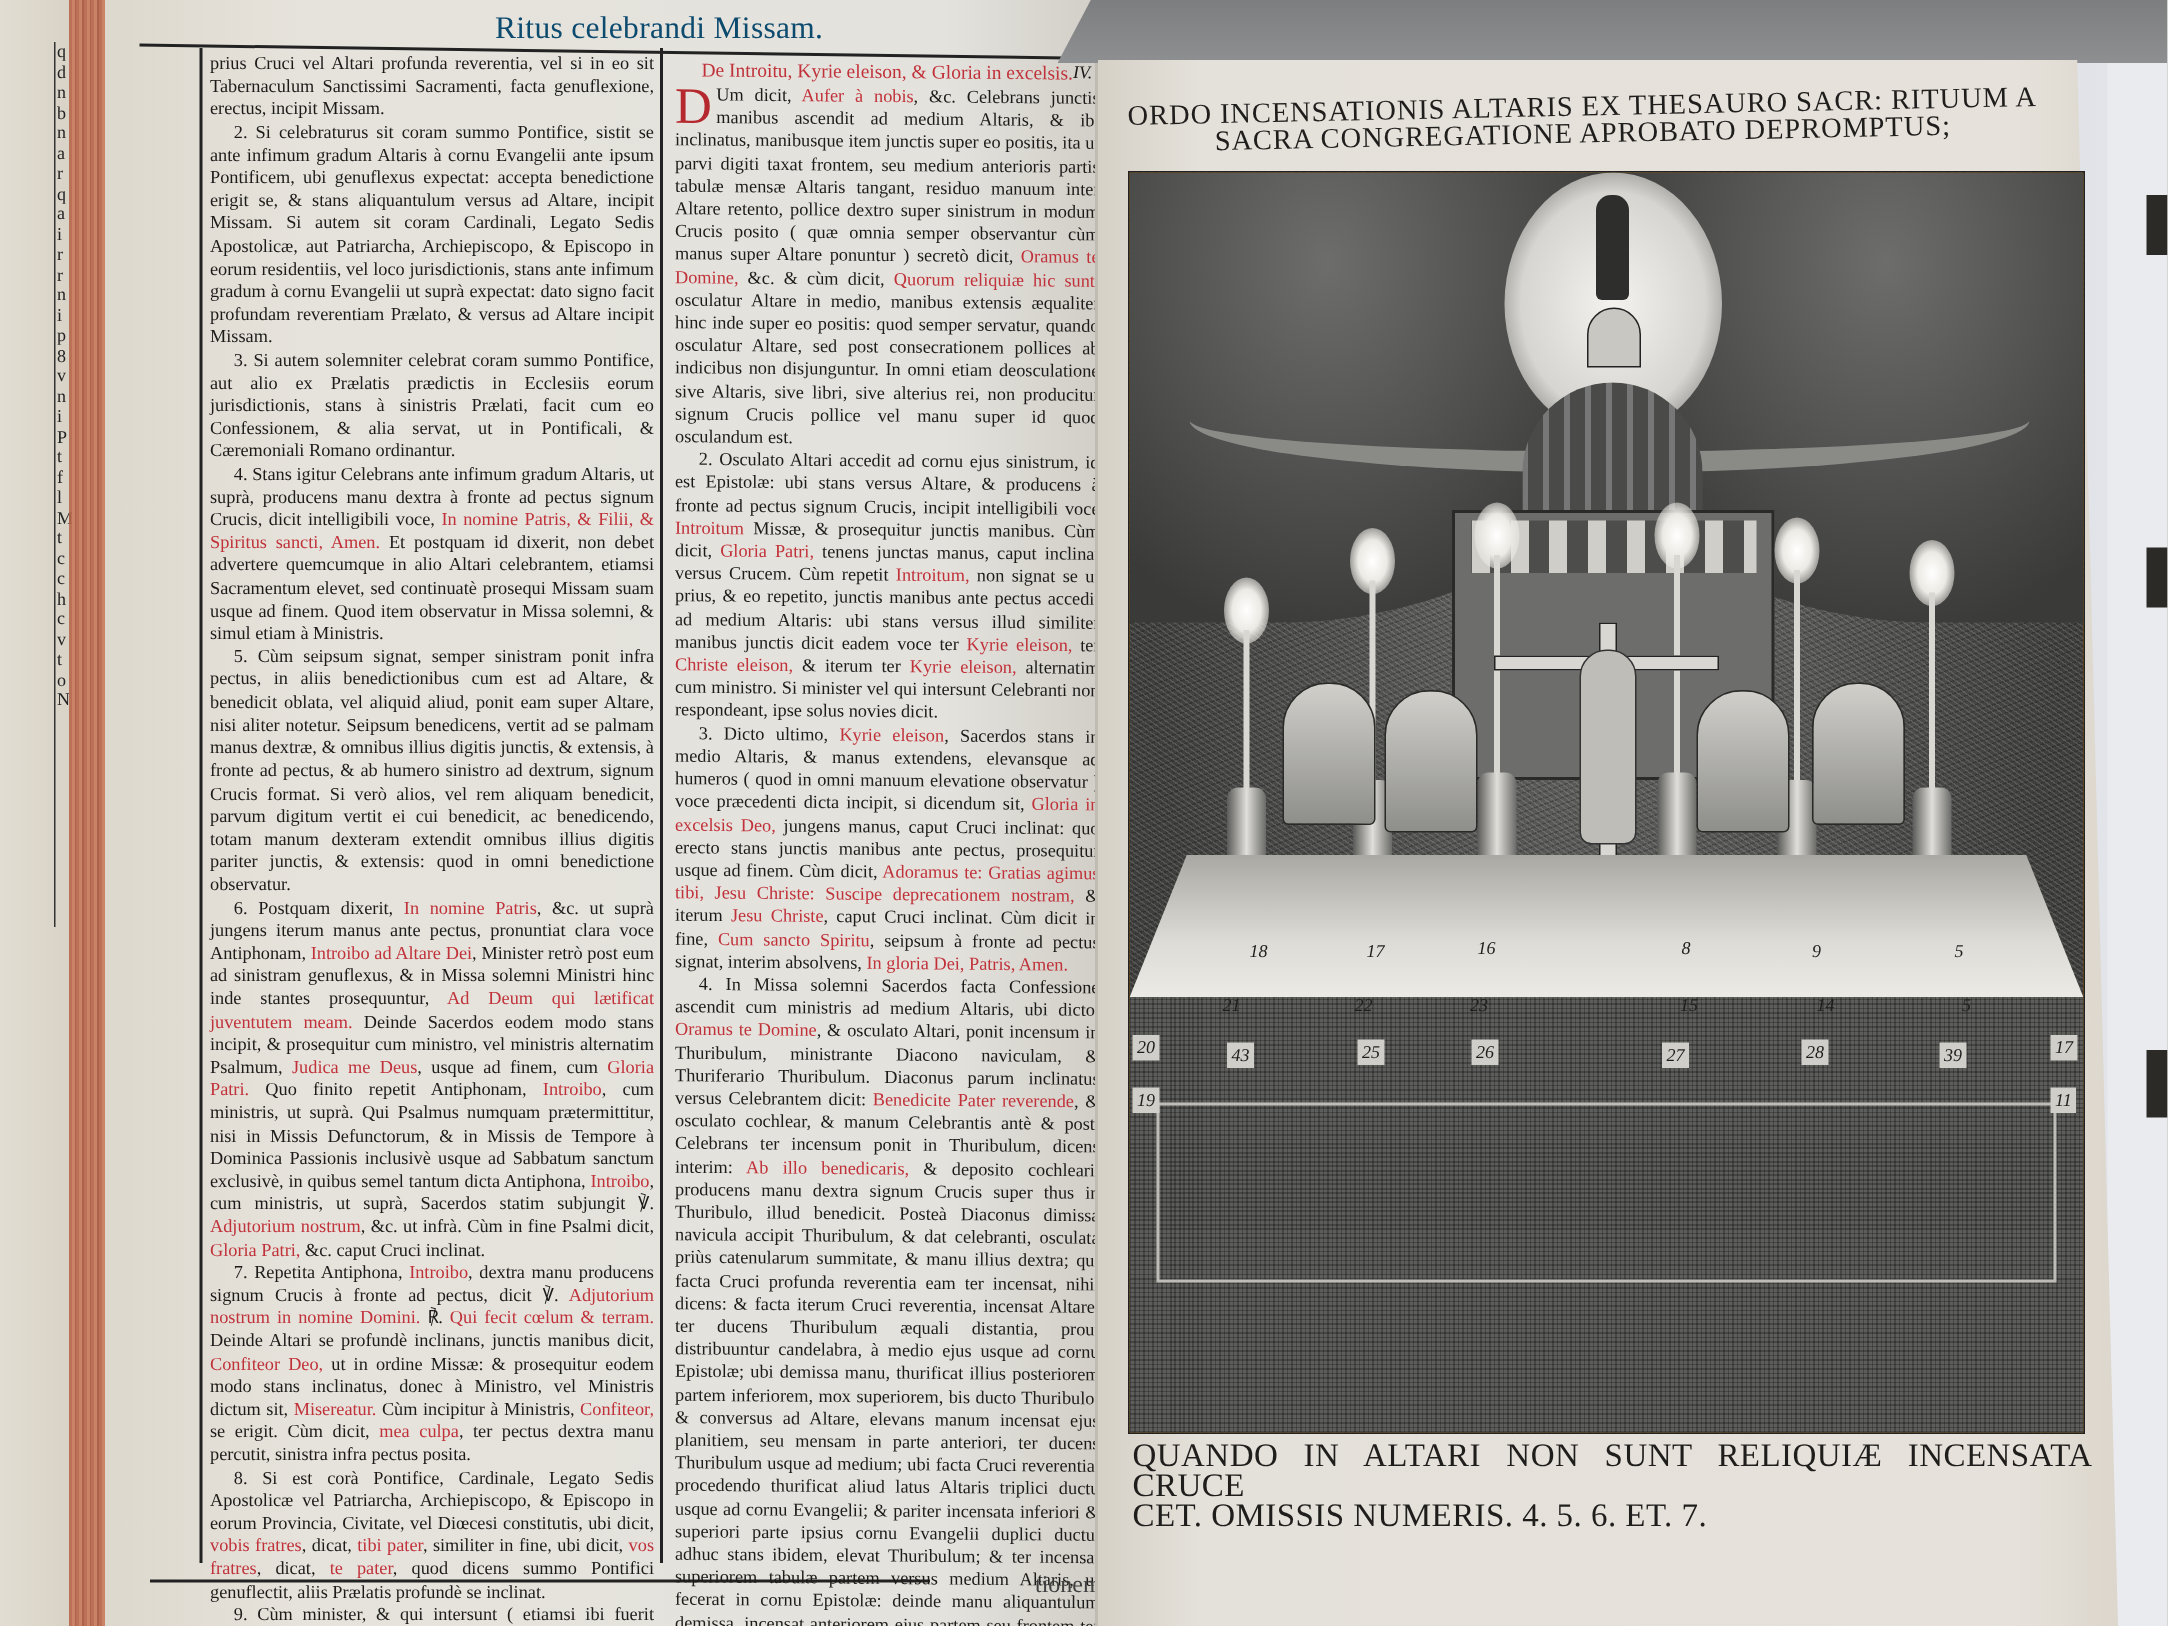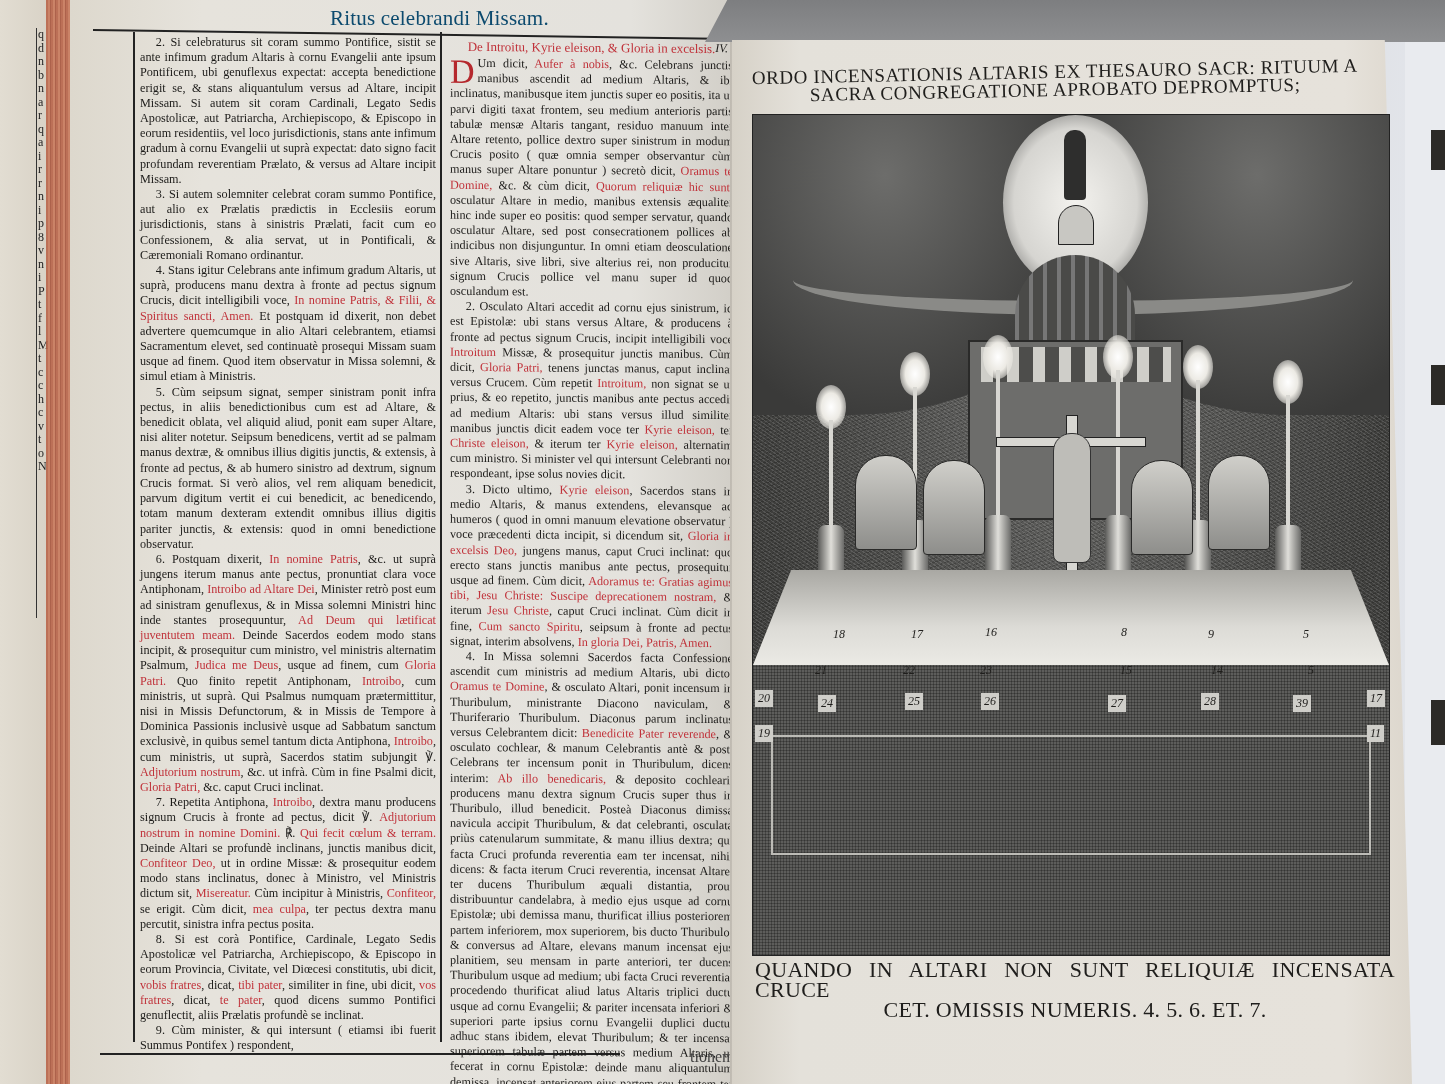--- a/index.html
+++ b/index.html
@@ -92,21 +92,21 @@
       repeating-linear-gradient(0deg, rgba(0,0,0,.25) 0 1px, transparent 1px 3px),
       repeating-linear-gradient(90deg, rgba(0,0,0,.25) 0 1px, transparent 1px 3px),
       #5d5d5b; }
   .frontal-panel { position: absolute; left: 18px; top: 70px; width: 600px; height: 120px; border: 2px solid #bdbcb7; }
 
   .num { position: absolute; font-size: 12px; font-style: italic; color: #1f1e1c; }
   .num.box { background: #cfcec9; padding: 1px 3px; font-style: italic; }
 
   .caption { position: absolute; left: 755px; top: 960px; width: 640px; font-size: 22px; line-height: 20px;
     text-transform: uppercase; color: #1f1e1c; text-align: justify; letter-spacing: .3px; }
-  .caption .l3 { display: block; text-align: center; }
+  .caption .l3 { display: block; }
   .catchword { position: absolute; left: 690px; top: 1048px; font-size: 16px; color: #404040; }
 
   .right-edge-bg { position: absolute; right: 0; top: 0; width: 40px; height: 1084px; background: #e9ebef; }
   .right-edge-dark { position: absolute; right: 0; width: 14px; background: #2c2a27; }
 </style>
 </head>
 <body>
 
 <div class="backdrop"></div>
 <div class="right-edge-bg"></div>
@@ -153,20 +153,21 @@
 <div class="page-edges"></div>
 
 <div class="left-page"></div>
 <div class="running-head">Ritus celebrandi Missam.</div>
 <div class="rule-top"></div>
 <div class="col-rule left"></div>
 <div class="col-rule mid"></div>
 <div class="rule-bottom"></div>
 
 <div class="col one" id="col1">
+    <p class="noindent"><span>prius Cruci vel Altari profunda reverentia, vel si in eo sit Tabernaculum Sanctissimi Sacramenti, facta genuflexione, erectus, incipit Missam.</span></p>
     <p><span>2. Si celebraturus sit coram summo Pontifice, sistit se ante infimum gradum Altaris à cornu Evangelii ante ipsum Pontificem, ubi genuflexus expectat: accepta benedictione erigit se, &amp; stans aliquantulum versus ad Altare, incipit Missam. Si autem sit coram Cardinali, Legato Sedis Apostolicæ, aut Patriarcha, Archiepiscopo, &amp; Episcopo in eorum residentiis, vel loco jurisdictionis, stans ante infimum gradum à cornu Evangelii ut suprà expectat: dato signo facit profundam reverentiam Prælato, &amp; versus ad Altare incipit Missam.</span></p>
     <p><span>3. Si autem solemniter celebrat coram summo Pontifice, aut alio ex Prælatis prædictis in Ecclesiis eorum jurisdictionis, stans à sinistris Prælati, facit cum eo Confessionem, &amp; alia servat, ut in Pontificali, &amp; Cæremoniali Romano ordinantur.</span></p>
     <p><span>4. Stans igitur Celebrans ante infimum gradum Altaris, ut suprà, producens manu dextra à fronte ad pectus signum Crucis, dicit intelligibili voce, </span><span class="red">In nomine Patris, &amp; Filii, &amp; Spiritus sancti, Amen.</span><span> Et postquam id dixerit, non debet advertere quemcumque in alio Altari celebrantem, etiamsi Sacramentum elevet, sed continuatè prosequi Missam suam usque ad finem. Quod item observatur in Missa solemni, &amp; simul etiam à Ministris.</span></p>
     <p><span>5. Cùm seipsum signat, semper sinistram ponit infra pectus, in aliis benedictionibus cum est ad Altare, &amp; benedicit oblata, vel aliquid aliud, ponit eam super Altare, nisi aliter notetur. Seipsum benedicens, vertit ad se palmam manus dextræ, &amp; omnibus illius digitis junctis, &amp; extensis, à fronte ad pectus, &amp; ab humero sinistro ad dextrum, signum Crucis format. Si verò alios, vel rem aliquam benedicit, parvum digitum vertit ei cui benedicit, ac benedicendo, totam manum dexteram extendit omnibus illius digitis pariter junctis, &amp; extensis: quod in omni benedictione observatur.</span></p>
     <p><span>6. Postquam dixerit, </span><span class="red">In nomine Patris</span><span>, &amp;c. ut suprà jungens iterum manus ante pectus, pronuntiat clara voce Antiphonam, </span><span class="red">Introibo ad Altare Dei</span><span>, Minister retrò post eum ad sinistram genuflexus, &amp; in Missa solemni Ministri hinc inde stantes prosequuntur, </span><span class="red">Ad Deum qui lætificat juventutem meam.</span><span> Deinde Sacerdos eodem modo stans incipit, &amp; prosequitur cum ministro, vel ministris alternatim Psalmum, </span><span class="red">Judica me Deus</span><span>, usque ad finem, cum </span><span class="red">Gloria Patri.</span><span> Quo finito repetit Antiphonam, </span><span class="red">Introibo</span><span>, cum ministris, ut suprà. Qui Psalmus numquam prætermittitur, nisi in Missis Defunctorum, &amp; in Missis de Tempore à Dominica Passionis inclusivè usque ad Sabbatum sanctum exclusivè, in quibus semel tantum dicta Antiphona, </span><span class="red">Introibo</span><span>, cum ministris, ut suprà, Sacerdos statim subjungit ℣. </span><span class="red">Adjutorium nostrum</span><span>, &amp;c. ut infrà. Cùm in fine Psalmi dicit, </span><span class="red">Gloria Patri,</span><span> &amp;c. caput Cruci inclinat.</span></p>
     <p><span>7. Repetita Antiphona, </span><span class="red">Introibo</span><span>, dextra manu producens signum Crucis à fronte ad pectus, dicit ℣. </span><span class="red">Adjutorium nostrum in nomine Domini.</span><span> ℟. </span><span class="red">Qui fecit cœlum &amp; terram.</span><span> Deinde Altari se profundè inclinans, junctis manibus dicit, </span><span class="red">Confiteor Deo,</span><span> ut in ordine Missæ: &amp; prosequitur eodem modo stans inclinatus, donec à Ministro, vel Ministris dictum sit, </span><span class="red">Misereatur.</span><span> Cùm incipitur à Ministris, </span><span class="red">Confiteor,</span><span> se erigit. Cùm dicit, </span><span class="red">mea culpa</span><span>, ter pectus dextra manu percutit, sinistra infra pectus posita.</span></p>
     <p><span>8. Si est corà Pontifice, Cardinale, Legato Sedis Apostolicæ vel Patriarcha, Archiepiscopo, &amp; Episcopo in eorum Provincia, Civitate, vel Diœcesi constitutis, ubi dicit, </span><span class="red">vobis fratres</span><span>, dicat, </span><span class="red">tibi pater</span><span>, similiter in fine, ubi dicit, </span><span class="red">vos fratres</span><span>, dicat, </span><span class="red">te pater</span><span>, quod dicens summo Pontifici genuflectit, aliis Prælatis profundè se inclinat.</span></p>
     <p><span>9. Cùm minister, &amp; qui intersunt ( etiamsi ibi fuerit Summus Pontifex ) respondent, </span></p>
   </div>
 <div class="col two">
@@ -246,21 +247,21 @@
   <span class="num" style="left:455px;top:512px">9</span>
   <span class="num" style="left:550px;top:512px">5</span>
 
   <span class="num" style="left:62px;top:548px">21</span>
   <span class="num" style="left:150px;top:548px">22</span>
   <span class="num" style="left:227px;top:548px">23</span>
   <span class="num" style="left:367px;top:548px">15</span>
   <span class="num" style="left:458px;top:548px">14</span>
   <span class="num" style="left:555px;top:548px">5</span>
 
-  <span class="num box" style="left:65px;top:580px">24</span>
+  <span class="num box" style="left:65px;top:580px">43</span>
   <span class="num box" style="left:152px;top:578px">25</span>
   <span class="num box" style="left:228px;top:578px">26</span>
   <span class="num box" style="left:355px;top:580px">27</span>
   <span class="num box" style="left:448px;top:578px">28</span>
   <span class="num box" style="left:540px;top:580px">39</span>
 
   <span class="num box" style="left:2px;top:575px">20</span>
   <span class="num box" style="left:2px;top:610px">19</span>
   <span class="num box" style="left:614px;top:575px">17</span>
   <span class="num box" style="left:614px;top:610px">11</span>

